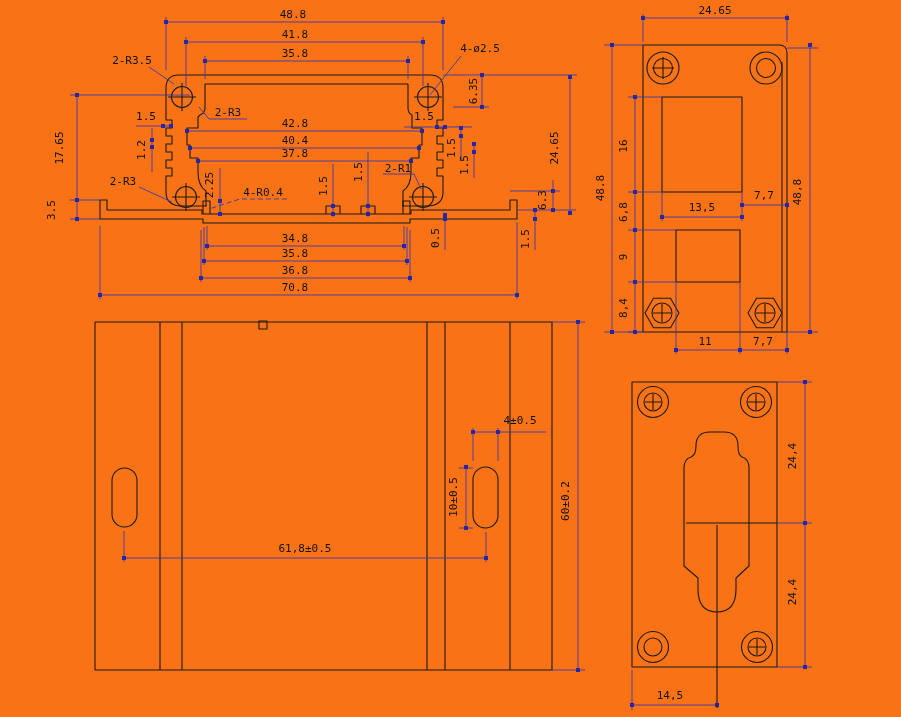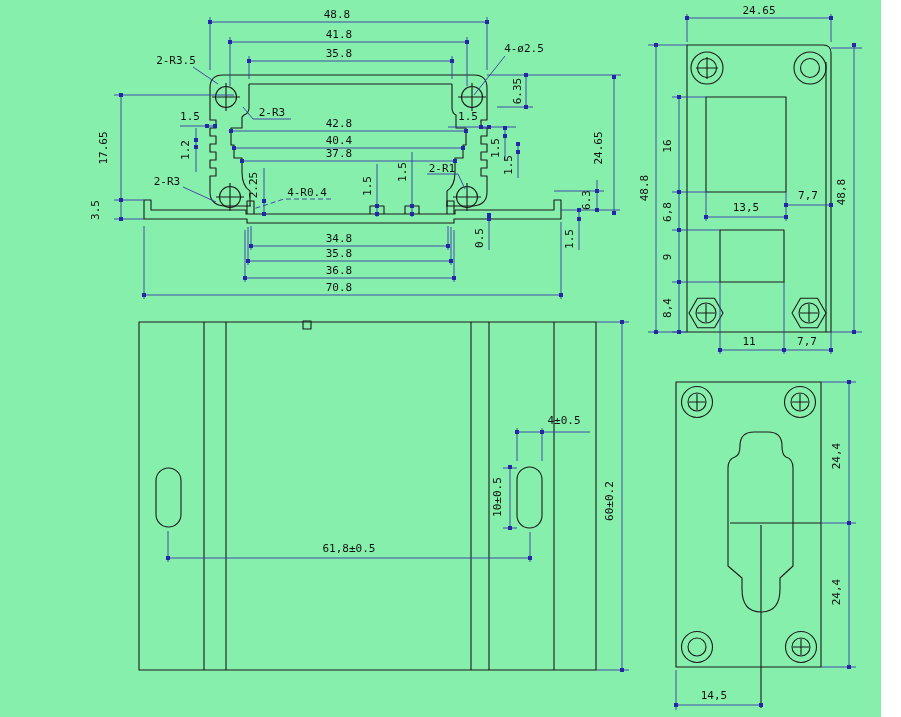--- a/index.html
+++ b/index.html
@@ -1,16 +1,16 @@
 <!DOCTYPE html>
 <html><head>
 <meta charset="utf-8">
 <style>
   html,body{margin:0;padding:0;background:#ffffff;}
-  #stage{position:relative;width:837px;height:717px;background:#86efac;overflow:hidden;padding-left:44px;}
+  #stage{position:relative;width:901px;height:717px;background:#f97316;overflow:hidden;}
   svg{display:block;}
   .o{stroke:#1b1b1b;fill:none;stroke-width:1.1;stroke-linejoin:round;}
   .d{stroke:#3a3aa6;fill:none;stroke-width:0.9;}
   .dd{stroke:#3a3aa6;fill:none;stroke-width:0.9;stroke-dasharray:5 3;}
   .t{font-family:"DejaVu Sans Mono","Liberation Mono",monospace;font-size:11px;fill:#121212;text-anchor:middle;}
 </style>
 </head>
 <body>
 
 <div id="stage">

